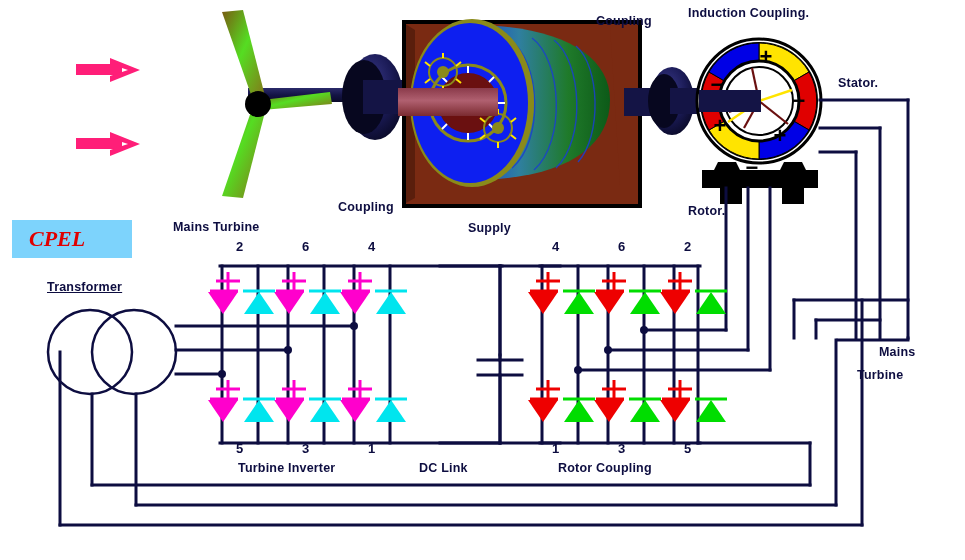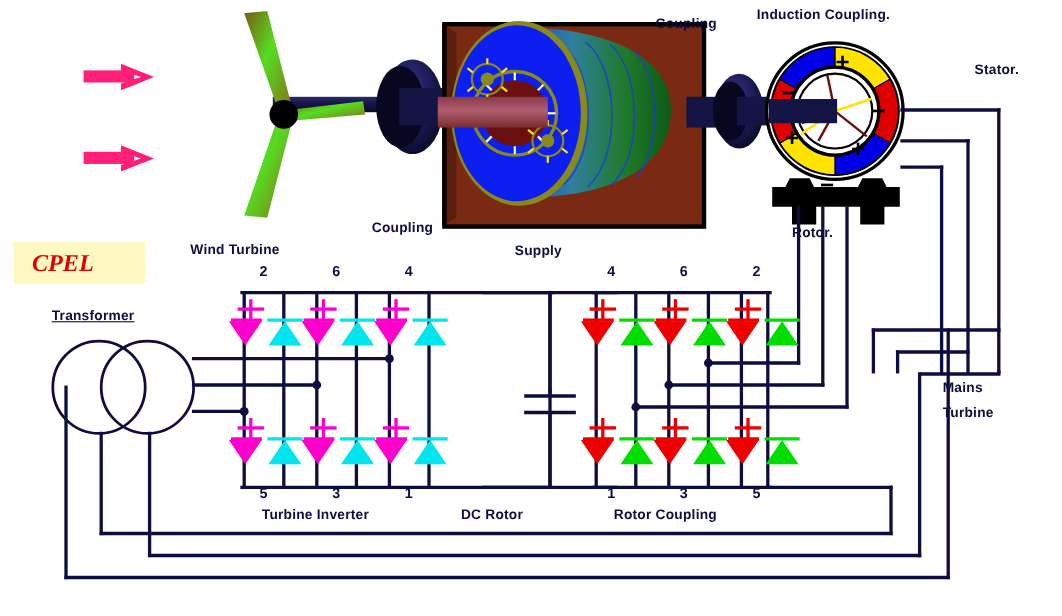--- a/index.html
+++ b/index.html
@@ -2,21 +2,21 @@
 <html><head>
 <meta charset="utf-8">
 <style>
   html,body{margin:0;padding:0;background:#fff;}
   #root{position:relative;width:965px;height:560px;background:#ffffff;
         font-family:"Liberation Sans", sans-serif;overflow:hidden;}
   .lbl{position:absolute;color:#0d0d40;font-weight:bold;font-size:12.5px;
        white-space:nowrap;letter-spacing:.2px;}
   .num{position:absolute;color:#0d0d40;font-weight:bold;font-size:13px;}
   svg{position:absolute;left:0;top:0;}
-  #cpel{position:absolute;left:12px;top:220px;width:120px;height:38px;background:#fef9c3;}
+  #cpel{position:absolute;left:12px;top:220px;width:120px;height:38px;background:#7dd3fc;}
   #cpel span{position:absolute;left:17px;top:6px;color:#e00000;font-style:italic;
              font-weight:bold;font-size:22px;font-family:"Liberation Serif",serif;}
 </style>
 </head>
 <body>
 
 <div id="root">
 
   <svg width="965" height="560">
     <defs>
@@ -339,32 +339,32 @@
         <polygon points="696,422 726,422 711,400" stroke="none"></polygon>
         <line x1="695" y1="399" x2="727" y2="399"></line>
       </g>
     </g>
   </svg>
 
   <div id="cpel">
     <span>CPEL</span>
   </div>
 
-  <div class="lbl" style="left:173px;top:220px;">Wind Turbine</div>
+  <div class="lbl" style="left:173px;top:220px;">Mains Turbine</div>
   <div class="lbl" style="left:338px;top:200px;">Coupling</div>
   <div class="lbl" style="left:468px;top:221px;">Supply</div>
   <div class="lbl" style="left:596px;top:14px;">Coupling</div>
   <div class="lbl" style="left:688px;top:6px;">Induction Coupling.</div>
-  <div class="lbl" style="left:838px;top:56px;margin-left:48px;">Stator.</div>
-  <div class="lbl" style="left:688px;top:204px;margin-left:32px;">Rotor.</div>
+  <div class="lbl" style="left:838px;top:76px;">Stator.</div>
+  <div class="lbl" style="left:688px;top:204px;">Rotor.</div>
   <div class="lbl" style="left:47px;top:280px;text-decoration:underline;">Transformer</div>
   <div class="lbl" style="left:238px;top:461px;">Turbine Inverter</div>
-  <div class="lbl" style="left:419px;top:461px;">DC Rotor</div>
+  <div class="lbl" style="left:419px;top:461px;">DC Link</div>
   <div class="lbl" style="left:558px;top:461px;">Rotor Coupling</div>
-  <div class="lbl" style="left:857px;top:345px;">Mains</div>
+  <div class="lbl" style="left:879px;top:345px;">Mains</div>
   <div class="lbl" style="left:857px;top:368px;">Turbine</div>
 
   <div class="num" style="left:236px;top:239px;">2</div>
   <div class="num" style="left:302px;top:239px;">6</div>
   <div class="num" style="left:368px;top:239px;">4</div>
 
   <div class="num" style="left:236px;top:441px;">5</div>
   <div class="num" style="left:302px;top:441px;">3</div>
   <div class="num" style="left:368px;top:441px;">1</div>
 

